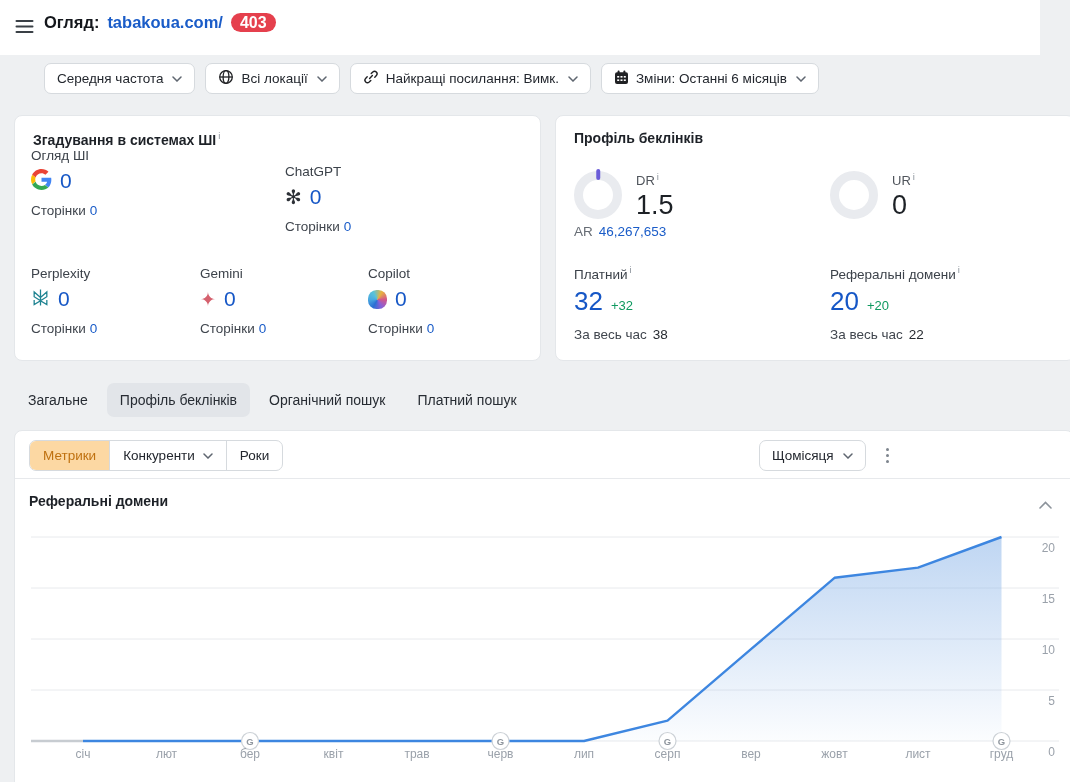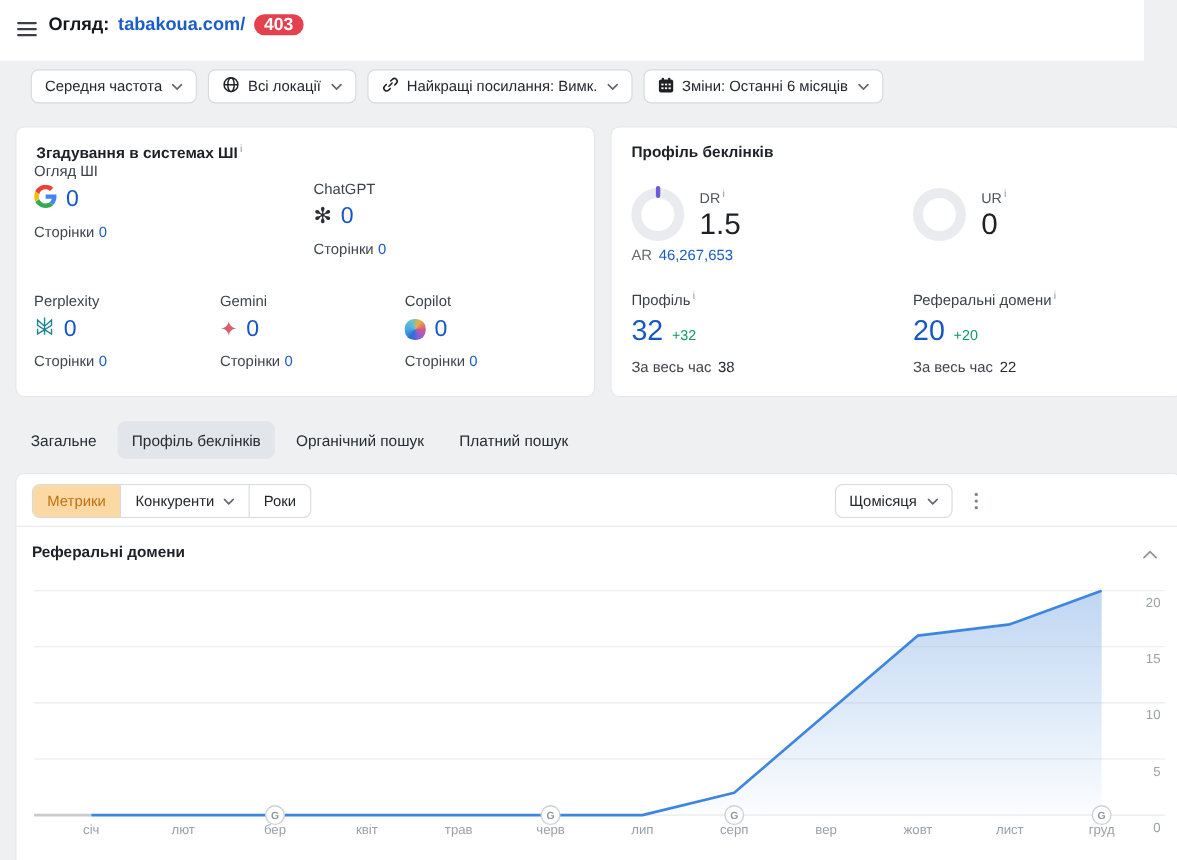--- a/index.html
+++ b/index.html
@@ -9,21 +9,21 @@
 
   
   .topbar { position:absolute; left:0; top:0; width:1040px; height:55px; background:#fff; }
   .burger { position:absolute; left:13px; top:15px; width:22px; height:22px; cursor:pointer; display:flex; align-items:center; justify-content:center; }
   .titlewrap { position:absolute; left:44px; top:13px; display:flex; align-items:center; gap:8px; }
   .title-prefix { font-size:16.5px; font-weight:bold; color:#14171c; }
   .title-domain { font-size:16.5px; font-weight:bold; color:#1a5cc8; text-decoration:none; }
   .badge { background:#e5404d; color:#ffffff; font-size:16px; font-weight:bold; border-radius:10px; padding:2px 9px; line-height:15px; }
 
   
-  .filters { position:absolute; left:28px; top:63px; display:flex; gap:10px;text-align:center; }
+  .filters { position:absolute; left:44px; top:63px; display:flex; gap:10px;text-align:center; }
   .fbtn { display:flex; align-items:center; gap:7px; height:31px; background:#fff; border:1px solid #d6dade; border-radius:7px; padding:0 12px; font-size:13.5px; color:#23272e; cursor:pointer; white-space:nowrap; }
   .caret { display:inline-flex; margin-left:2px; }
 
   
   .card { position:absolute; background:#fff; border:1px solid #e4e7ea; border-radius:8px; }
   .card-title { position:absolute; left:18px; top:14px; font-size:14px; font-weight:bold; color:#1d2127; }
   sup.info { color:#8d949c; font-size:9.5px; margin-left:2px; font-weight:normal; }
 
   .card-ai { left:14px; top:115px; width:527px; height:246px; }
   .mention { position:absolute; }
@@ -222,21 +222,21 @@
     <div style="position:absolute; left:336px; top:55px;">
       <div class="rate-label"><span>UR</span><sup class="info">i</sup></div>
       <div class="rate-value">0</div>
     </div>
 
     <div class="ar-row">
       <span class="k">AR</span><a>46,267,653</a>
     </div>
 
     <div class="bl-col" style="left:18px;">
-      <div class="bl-label"><span>Профіль</span><sup class="info">i</sup></div>
+      <div class="bl-label"><span>Платний</span><sup class="info">i</sup></div>
       <div class="bl-valrow">
         <a class="bl-value">32</a>
         <span class="bl-delta">+32</span>
       </div>
       <div class="bl-alltime"><span>За весь час</span><b>38</b></div>
     </div>
 
     <div class="bl-col" style="left:274px;">
       <div class="bl-label"><span>Реферальні домени</span><sup class="info">i</sup></div>
       <div class="bl-valrow">

